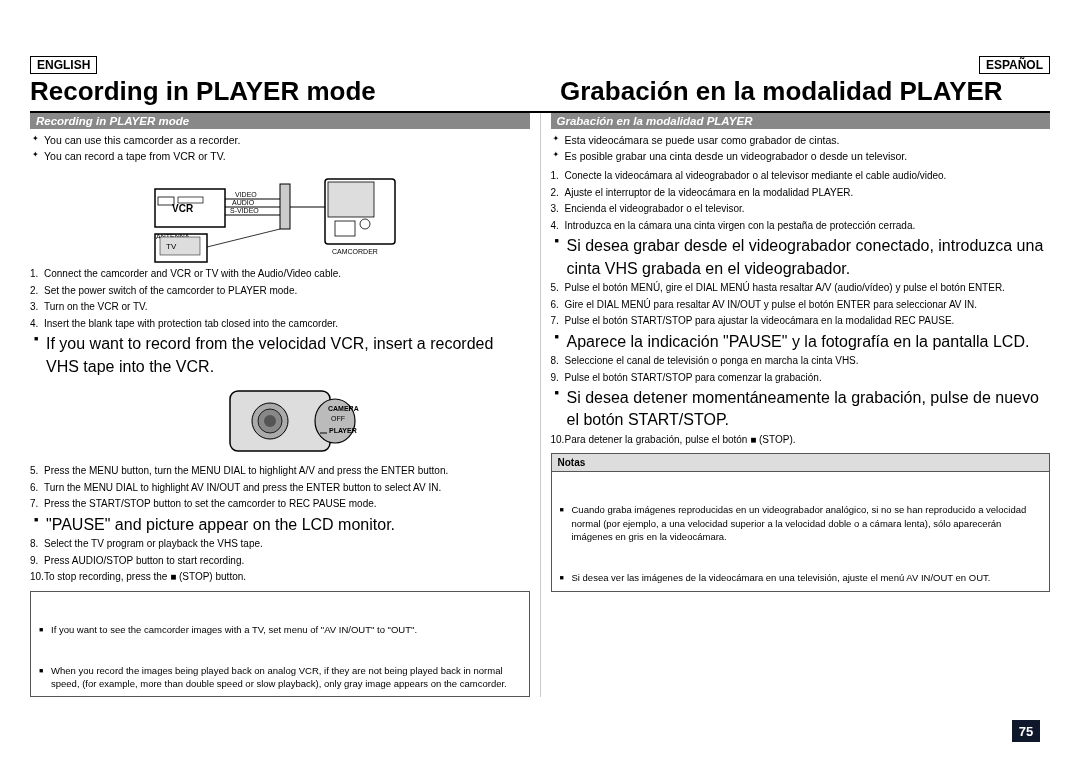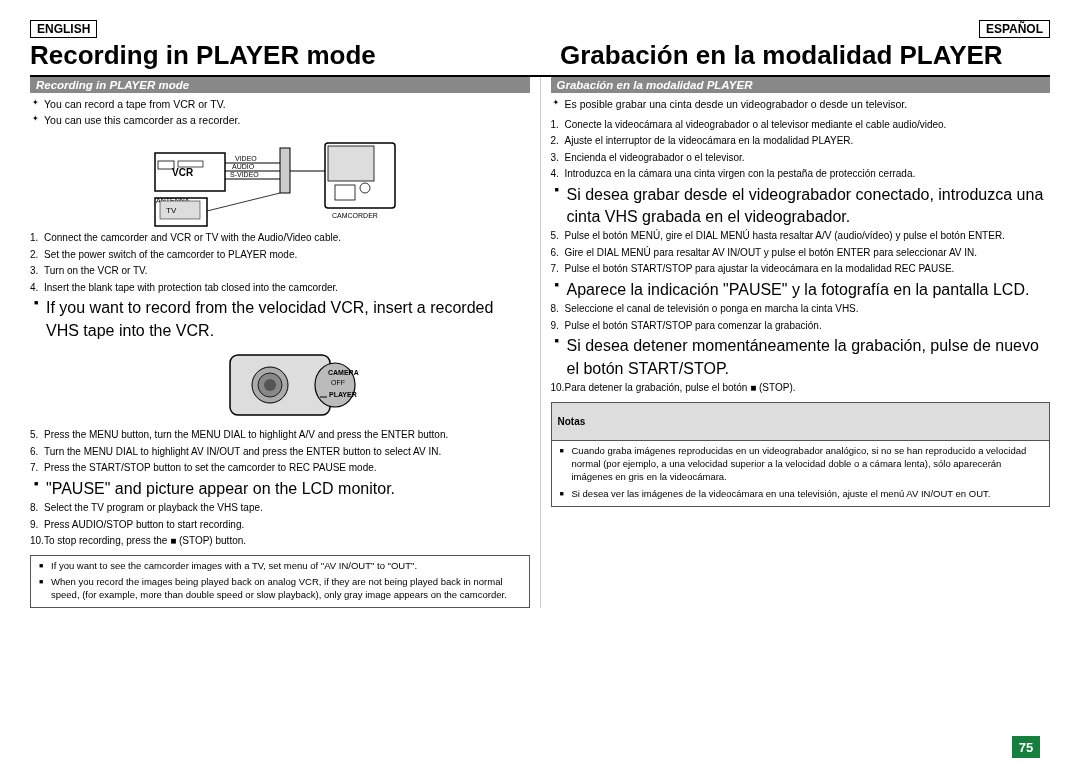--- a/index.html
+++ b/index.html
@@ -16,20 +16,21 @@
       width: 1080px;
       height: 763px;
       padding: 20px 30px 20px 30px;
       position: relative;
     }
     .top-labels {
       display: flex;
       justify-content: space-between;
       align-items: center;
       margin-bottom: 2px;
+      margin-top: 36px;
     }
     .lang-box {
       border: 1.5px solid #000;
       padding: 1px 6px;
       font-weight: bold;
       font-size: 12px;
       background: #fff;
     }
     .main-titles {
       display: flex;
@@ -119,45 +120,46 @@
       font-size: 7px;
       top: 1px;
     }
     .reference-box {
       border: 1px solid #555;
       margin-top: 6px;
     }
     .reference-header {
       background: #ddd;
       border-bottom: 1px solid #555;
-      padding: 13px 6px;
+      padding: 3px 6px;
       font-size: 10px;
       font-weight: bold;
     }
     .reference-body {
       padding: 3px 6px;
       font-size: 9.5px;
       line-height: 1.4;
     }
     .ref-item {
       display: flex;
       margin-bottom: 3px;
       padding-left: 2px;
+      margin-top: 28px;
     }
     .ref-item::before {
       content: '■';
       min-width: 12px;
       font-size: 7px;
       padding-top: 2px;
     }
     .page-number {
       position: absolute;
-      bottom: 5px;
+      bottom: 21px;
       right: 40px;
-      background: #15803d;
+      background: #0f172a;
       color: #fff;
       width: 28px;
       height: 22px;
       display: flex;
       align-items: center;
       justify-content: center;
       font-size: 13px;
       font-weight: bold;
     }
     
@@ -185,22 +187,22 @@
   <div class="main-titles">
     <div class="main-title-en">Recording in PLAYER mode</div>
     <div class="main-title-es">Grabación en la modalidad PLAYER</div>
   </div>
 
   <div class="content-area">
 
     <div class="col-en">
       <div class="section-header">Recording in PLAYER mode</div>
       <div class="intro-bullets">
+        <p>You can use this camcorder as a recorder.</p>
         <p>You can record a tape from VCR or TV.</p>
-        <p>You can use this camcorder as a recorder.</p>
       </div>
 
       <div class="diagram-top">
         <svg width="260" height="95">
 
           <rect x="5" y="20" width="70" height="38" fill="none" stroke="#000" stroke-width="1.5"></rect>
           <text x="22" y="43" font-size="10" font-weight="bold">VCR</text>
           <rect x="8" y="28" width="16" height="8" fill="none" stroke="#000" stroke-width="0.8"></rect>
           <rect x="28" y="28" width="25" height="6" fill="none" stroke="#000" stroke-width="0.7"></rect>
           <text x="6" y="70" font-size="7">ANTENNA</text>
@@ -300,20 +302,21 @@
         <div class="reference-body">
           <div class="ref-item">If you want to see the camcorder images with a TV, set menu of "AV IN/OUT" to "OUT".</div>
           <div class="ref-item">When you record the images being played back on analog VCR, if they are not being played back in normal speed, (for example, more than double speed or slow playback), only gray image appears on the camcorder.</div>
         </div>
       </div>
     </div>
 
     <div class="col-es">
       <div class="section-header">Grabación en la modalidad PLAYER</div>
       <div class="intro-bullets">
+        <p>Esta videocámara se puede usar como grabador de cintas.</p>
         <p>Es posible grabar una cinta desde un videograbador o desde un televisor.</p>
       </div>
 
       <div class="steps">
         <div class="step">
           <span class="step-num">1.</span>
           <span class="step-text">Conecte la videocámara al videograbador o al televisor mediante el cable audio/video.</span>
         </div>
         <div class="step">
           <span class="step-num">2.</span>

